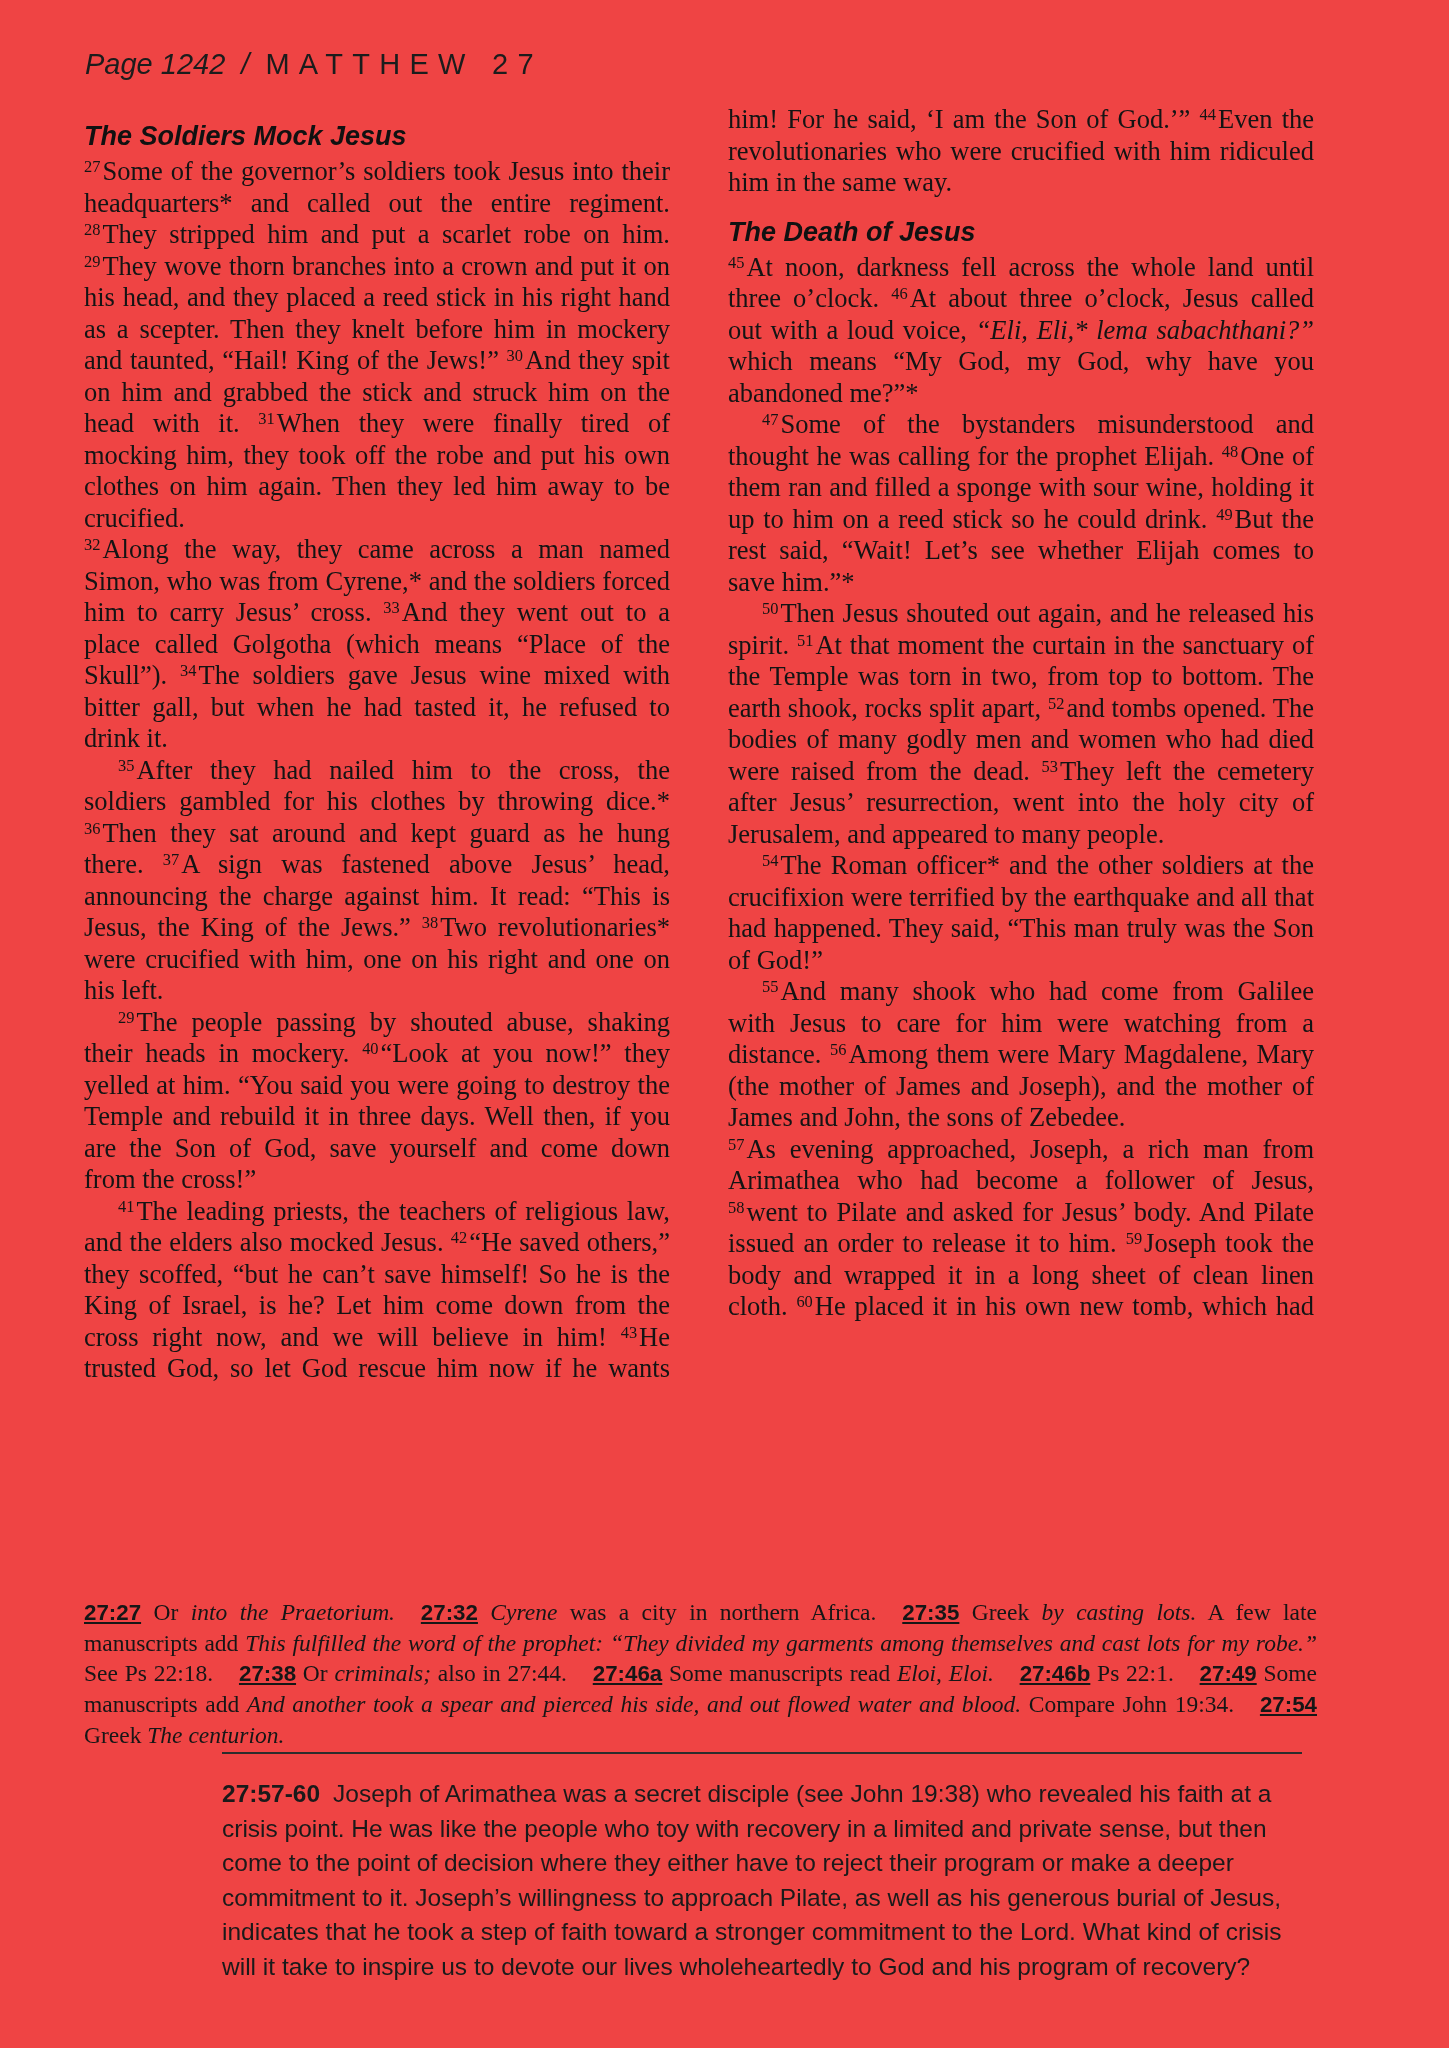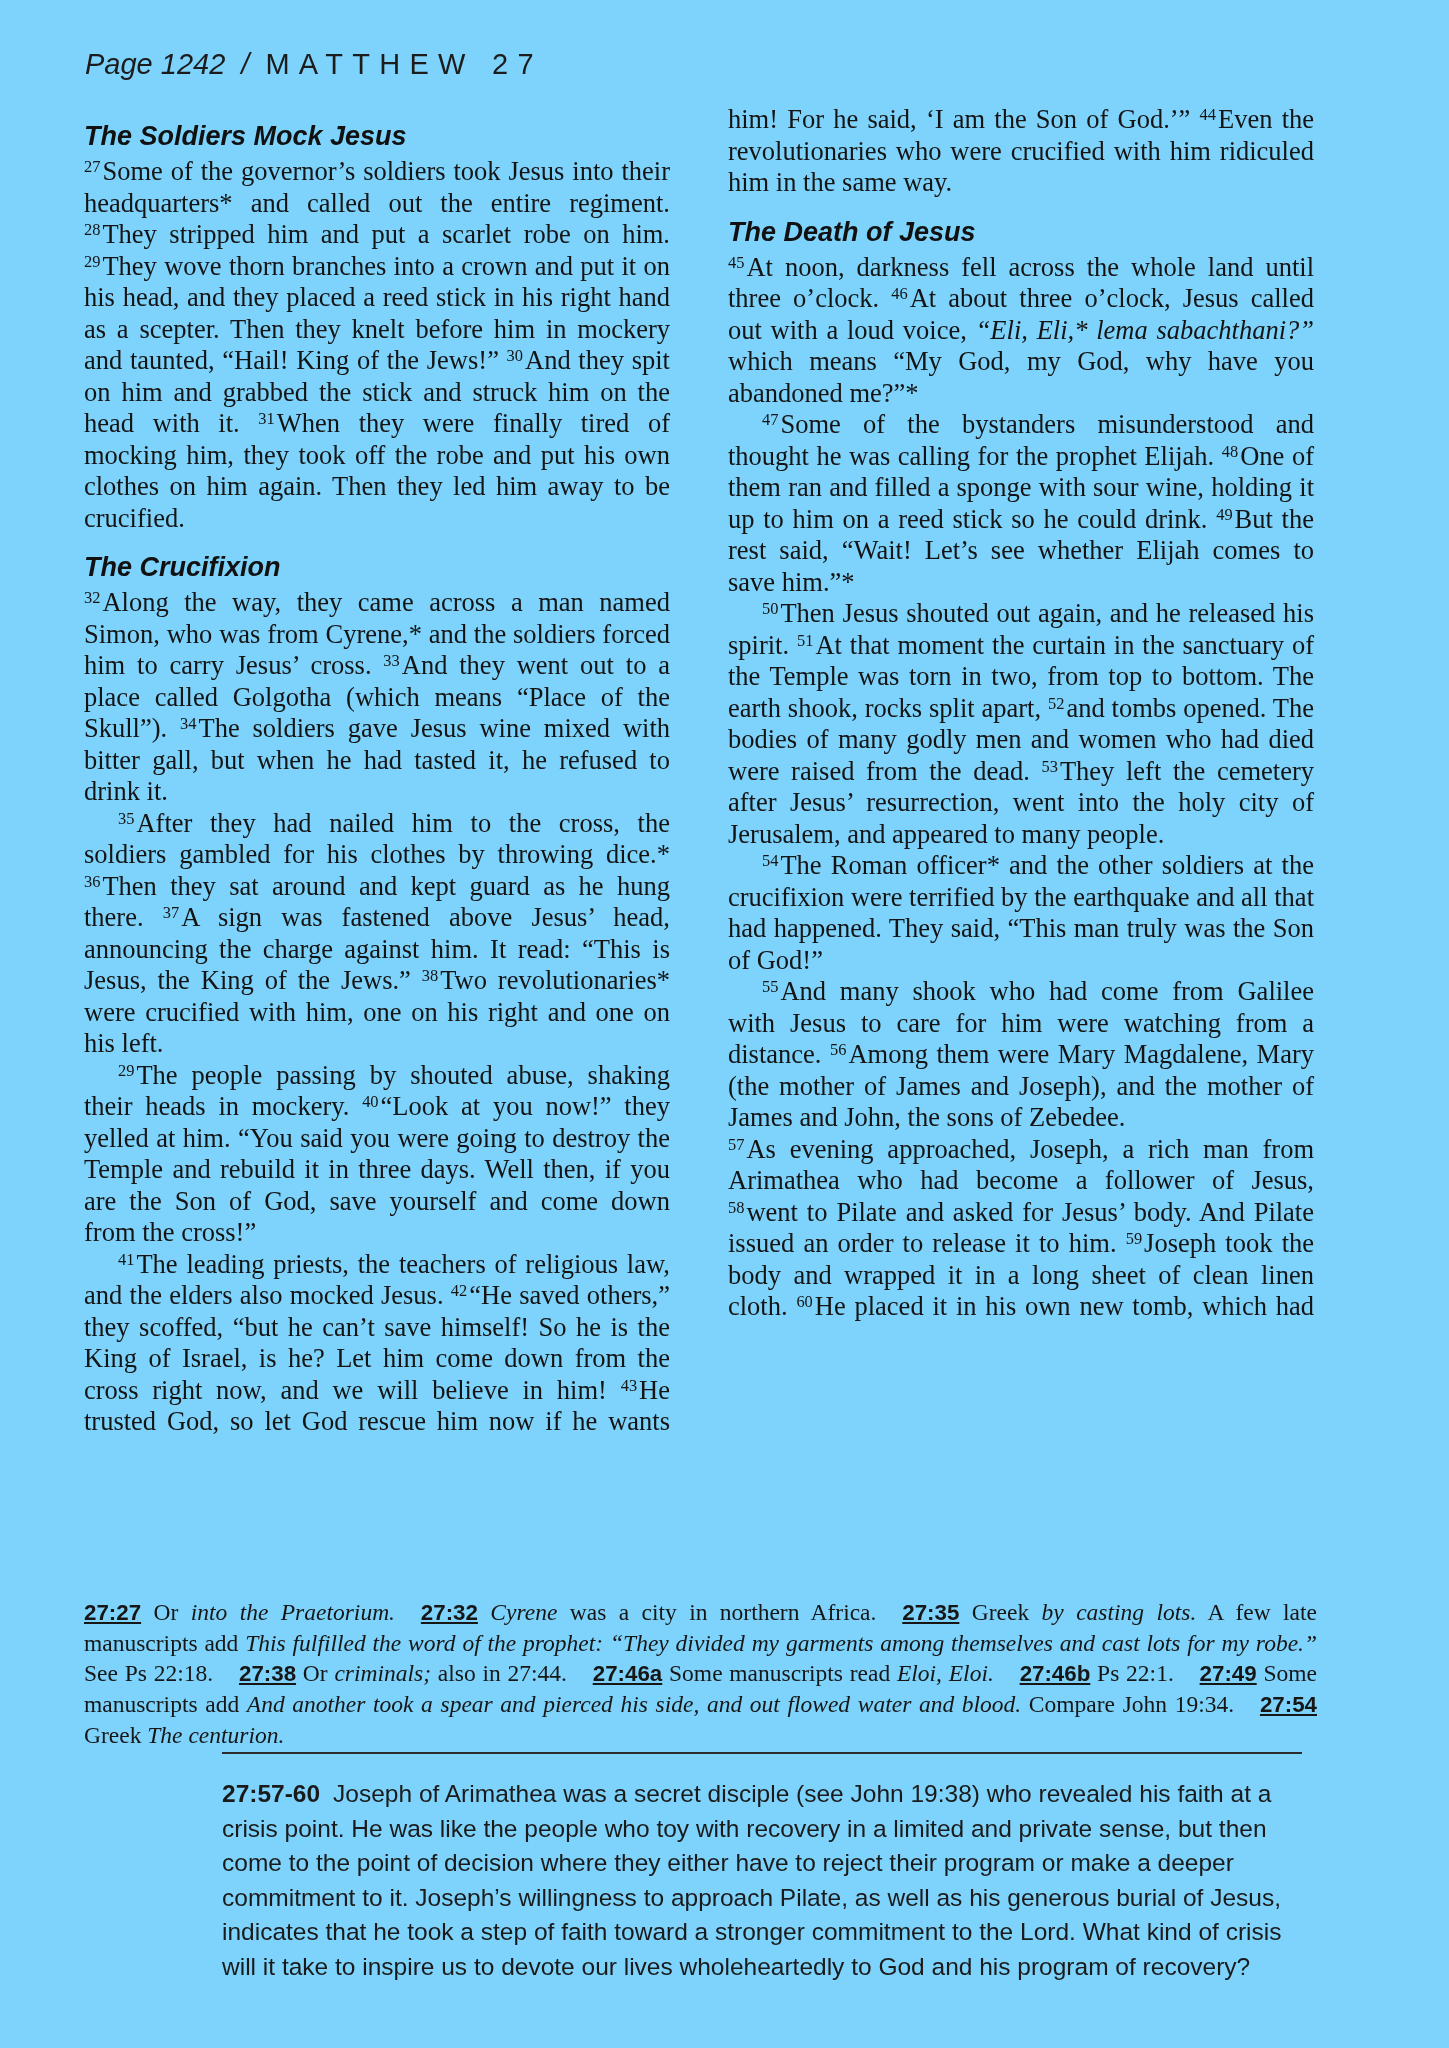--- a/index.html
+++ b/index.html
@@ -1,18 +1,18 @@
 <!DOCTYPE html>
 <html><head>
 <meta charset="utf-8">
 <style>
   html,body { margin:0; padding:0; background:#d8d8d4; }
   .page {
     position:relative; width:1449px; height:2048px;
-    background:#7dd3fc; color:#161616; overflow:hidden;
+    background:#ef4444; color:#161616; overflow:hidden;
   }
   
   .page-header {
     position:absolute; left:85px; top:48px;
     font-family:"Liberation Sans", sans-serif;
     font-size:29px; color:#1c1c1c; white-space:nowrap;
   }
   .page-num { font-style:italic; }
   .hdr-sep { margin:0 16px; font-style:italic; }
   .book-title { letter-spacing:0.32em; }
@@ -76,21 +76,20 @@
 <div class="page">
 
   <div class="page-header">
     <span class="page-num">Page 1242</span><span class="hdr-sep">/</span><span class="book-title">MATTHEW 27</span>
   </div>
 
   <div class="columns">
     <div class="col" id="col-left">
         <div class="sec-heading">The Soldiers Mock Jesus</div>
         <p class="para"><sup class="vnum">27</sup><span>Some of the governor’s soldiers took Jesus into their headquarters* and called out the entire regiment. </span><sup class="vnum">28</sup><span>They stripped him and put a scarlet robe on him. </span><sup class="vnum">29</sup><span>They wove thorn branches into a crown and put it on his head, and they placed a reed stick in his right hand as a scepter. Then they knelt before him in mockery and taunted, “Hail! King of the Jews!” </span><sup class="vnum">30</sup><span>And they spit on him and grabbed the stick and struck him on the head with it. </span><sup class="vnum">31</sup><span>When they were finally tired of mocking him, they took off the robe and put his own clothes on him again. Then they led him away to be crucified.</span></p>
-        <div class="sec-heading">The Crucifixion</div>
         <p class="para"><sup class="vnum">32</sup><span>Along the way, they came across a man named Simon, who was from Cyrene,* and the soldiers forced him to carry Jesus’ cross. </span><sup class="vnum">33</sup><span>And they went out to a place called Golgotha (which means “Place of the Skull”). </span><sup class="vnum">34</sup><span>The soldiers gave Jesus wine mixed with bitter gall, but when he had tasted it, he refused to drink it.</span></p>
         <p class="para indent"><sup class="vnum">35</sup><span>After they had nailed him to the cross, the soldiers gambled for his clothes by throwing dice.* </span><sup class="vnum">36</sup><span>Then they sat around and kept guard as he hung there. </span><sup class="vnum">37</sup><span>A sign was fastened above Jesus’ head, announcing the charge against him. It read: “This is Jesus, the King of the Jews.” </span><sup class="vnum">38</sup><span>Two revolutionaries* were crucified with him, one on his right and one on his left.</span></p>
         <p class="para indent"><sup class="vnum">29</sup><span>The people passing by shouted abuse, shaking their heads in mockery. </span><sup class="vnum">40</sup><span>“Look at you now!” they yelled at him. “You said you were going to destroy the Temple and rebuild it in three days. Well then, if you are the Son of God, save yourself and come down from the cross!”</span></p>
         <p class="para indent jlast"><sup class="vnum">41</sup><span>The leading priests, the teachers of religious law, and the elders also mocked Jesus. </span><sup class="vnum">42</sup><span>“He saved others,” they scoffed, “but he can’t save himself! So he is the King of Israel, is he? Let him come down from the cross right now, and we will believe in him! </span><sup class="vnum">43</sup><span>He trusted God, so let God rescue him now if he wants</span></p>
       </div>
     <div class="col" id="col-right">
         <p class="para"><span>him! For he said, ‘I am the Son of God.’” </span><sup class="vnum">44</sup><span>Even the revolutionaries who were crucified with him ridiculed him in the same way.</span></p>
         <div class="sec-heading">The Death of Jesus</div>
         <p class="para"><sup class="vnum">45</sup><span>At noon, darkness fell across the whole land until three o’clock. </span><sup class="vnum">46</sup><span>At about three o’clock, Jesus called out with a loud voice, </span><span class="it">“Eli, Eli,* lema sabachthani?”</span><span> which means “My God, my God, why have you abandoned me?”*</span></p>
         <p class="para indent"><sup class="vnum">47</sup><span>Some of the bystanders misunderstood and thought he was calling for the prophet Elijah. </span><sup class="vnum">48</sup><span>One of them ran and filled a sponge with sour wine, holding it up to him on a reed stick so he could drink. </span><sup class="vnum">49</sup><span>But the rest said, “Wait! Let’s see whether Elijah comes to save him.”*</span></p>

